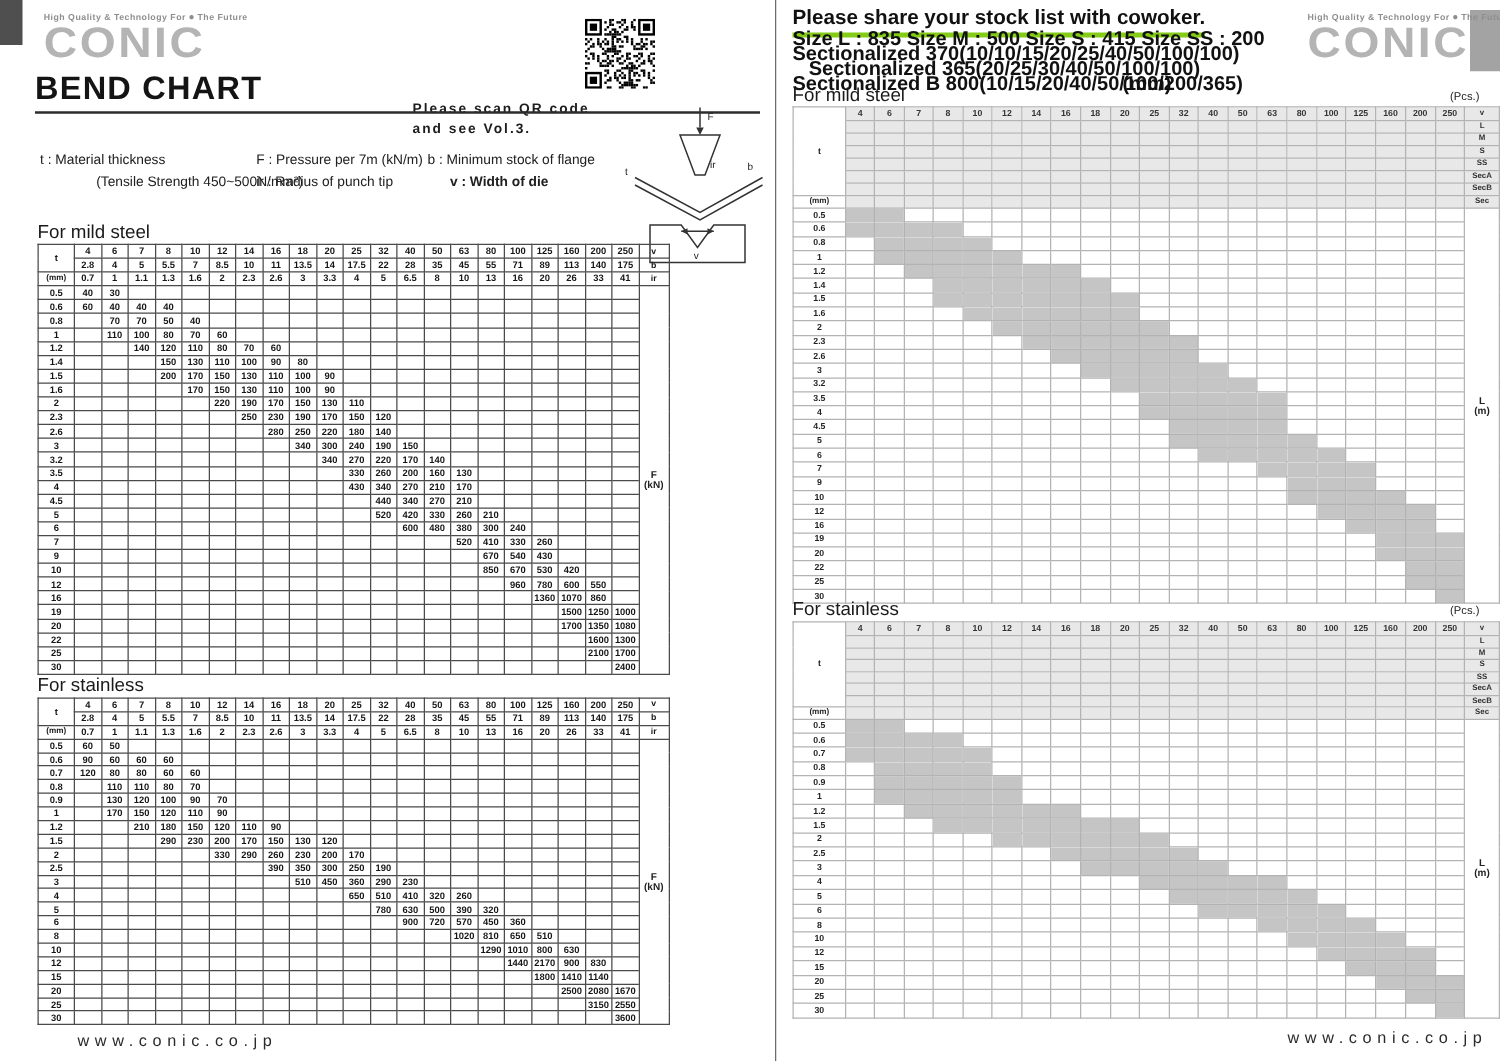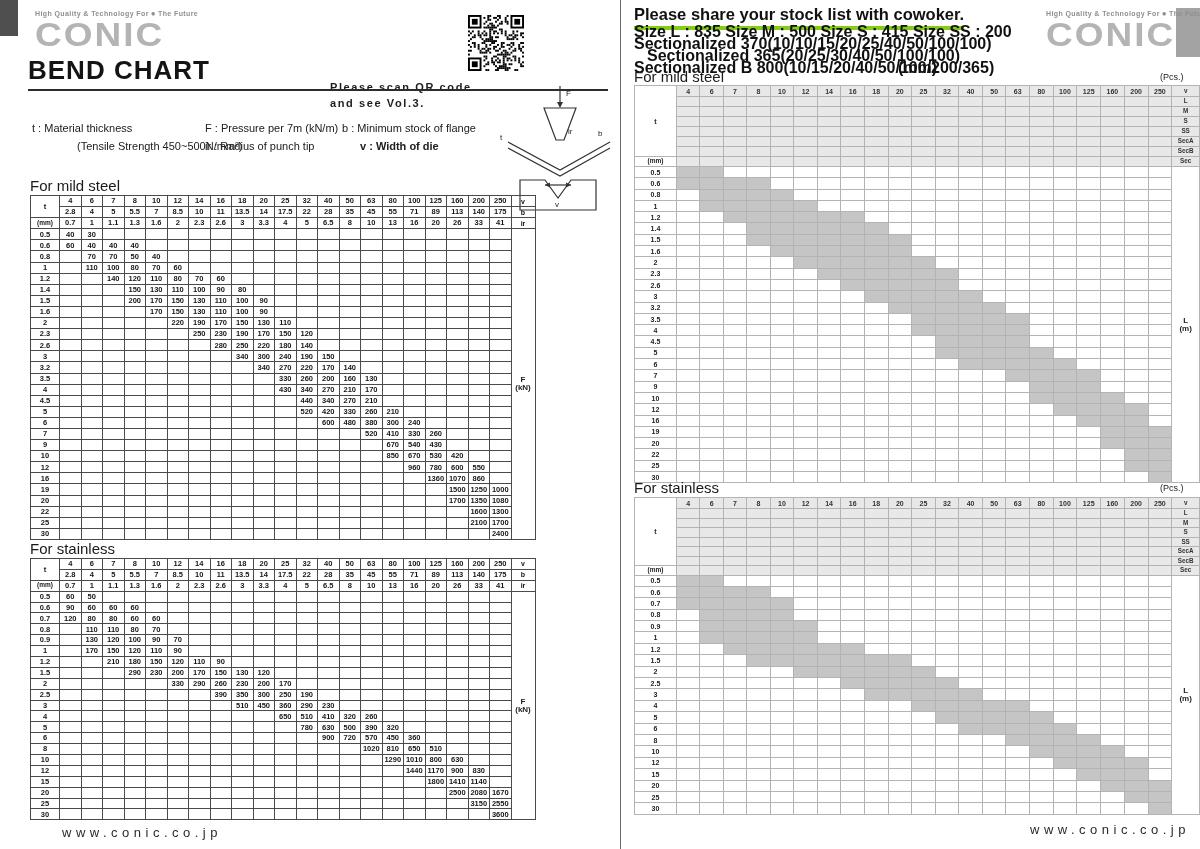--- a/index.html
+++ b/index.html
@@ -1599,21 +1599,21 @@
           <td></td>
           <td></td>
           <td></td>
           <td></td>
           <td></td>
           <td></td>
           <td></td>
           <td></td>
           <td></td>
           <td>1440</td>
-          <td>1170</td>
+          <td>2170</td>
           <td>900</td>
           <td>830</td>
           <td></td>
         </tr>
         <tr>
           <td class="tcol">15</td>
           <td></td>
           <td></td>
           <td></td>
           <td></td>

